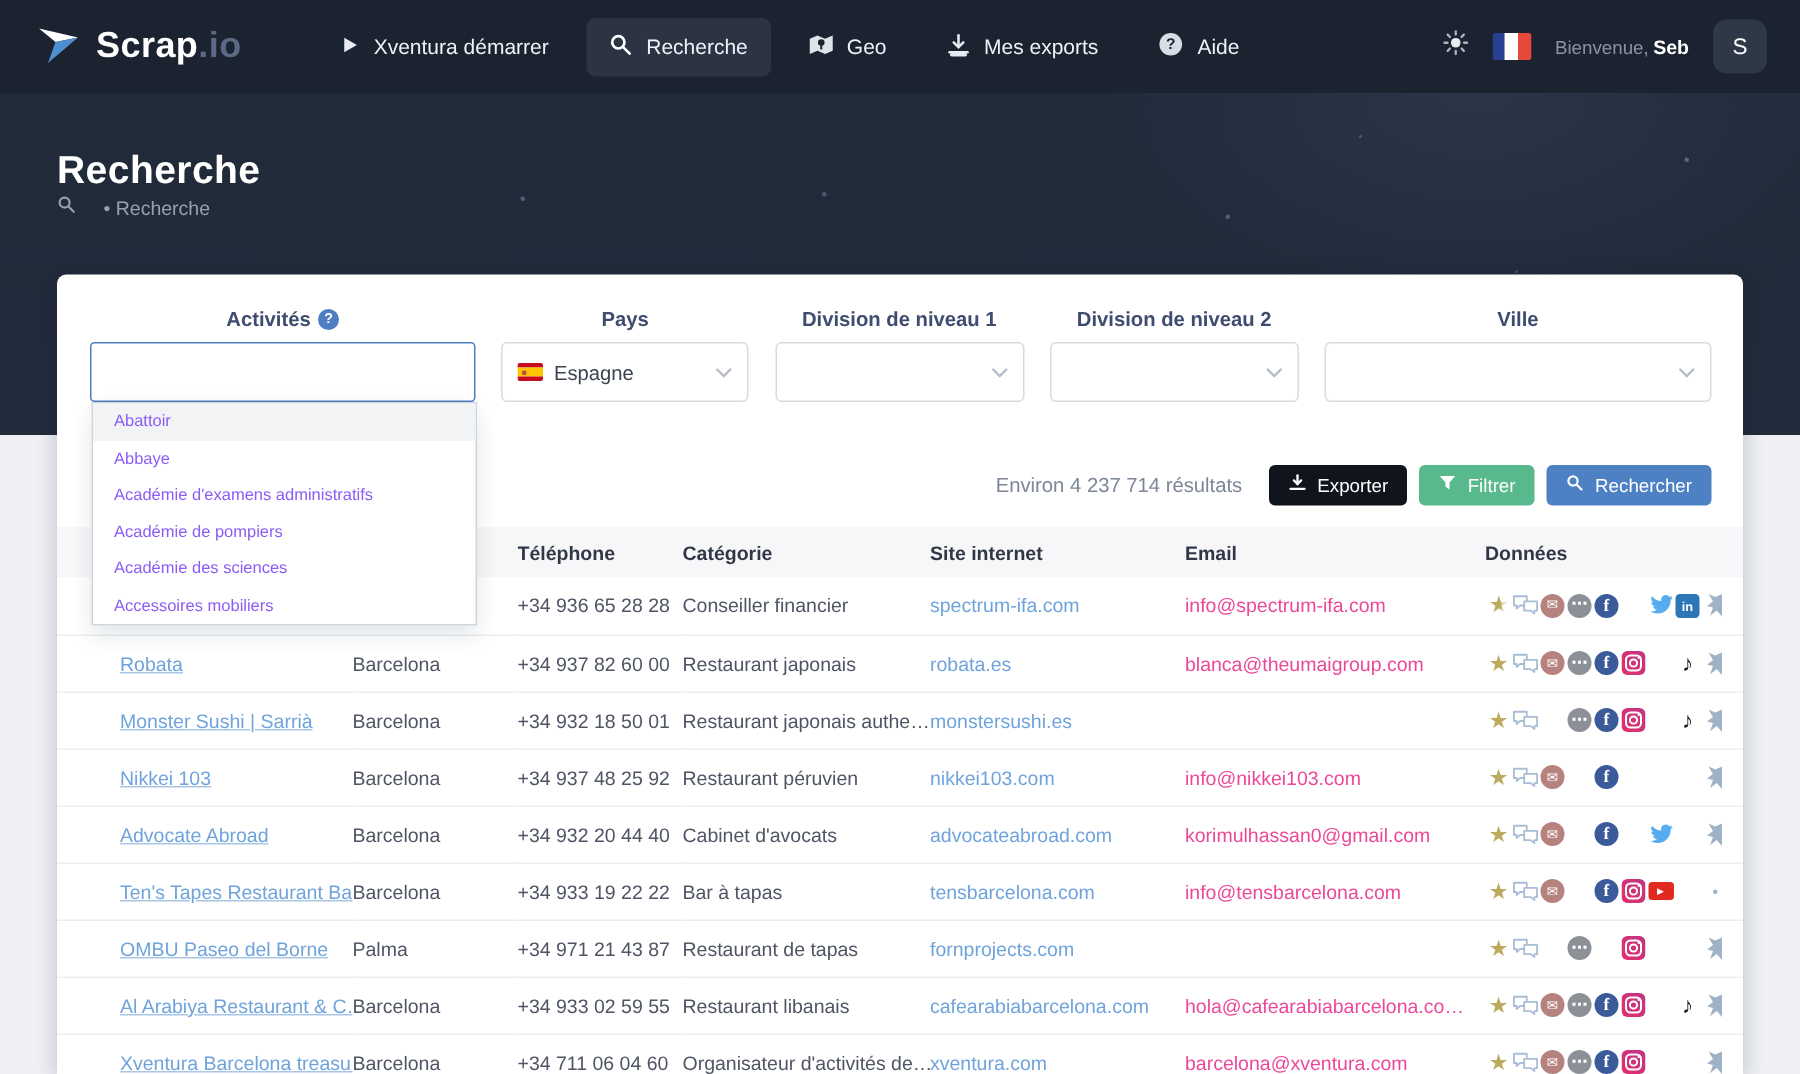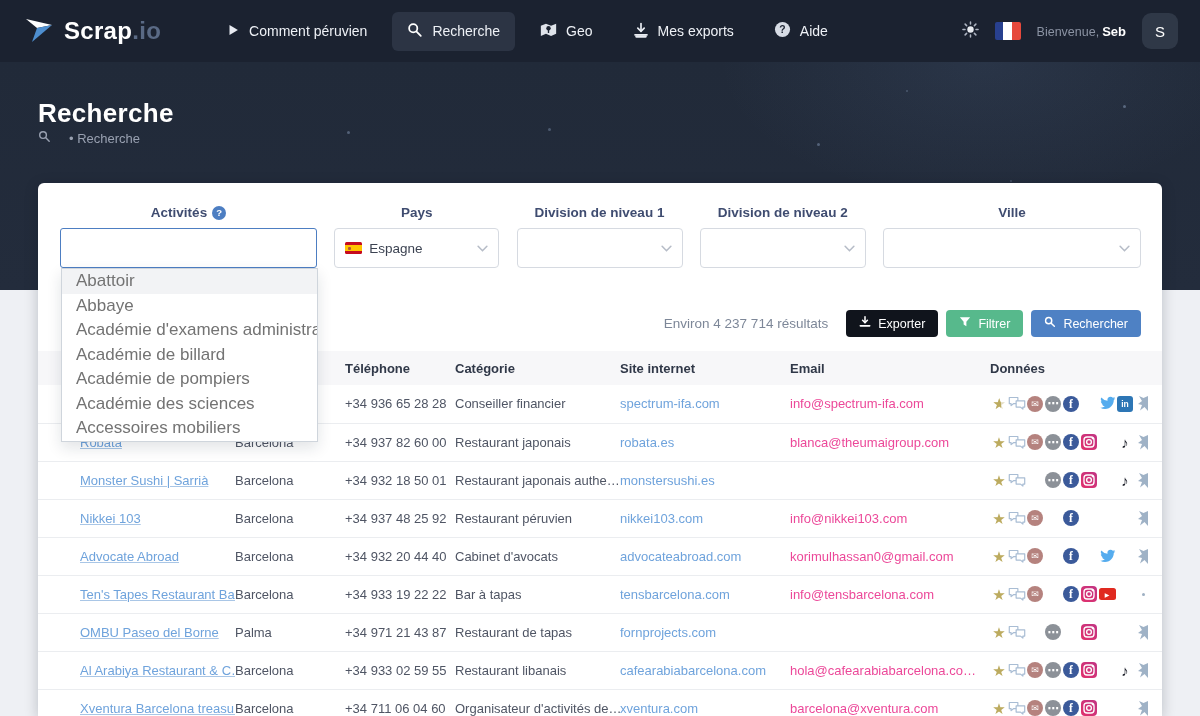--- a/index.html
+++ b/index.html
@@ -49,21 +49,21 @@
     display:flex; align-items:center; padding:0 10px; font-size:13.5px; color:#3c4352; position:relative; }
   .input.focused { border:1.5px solid #4d7ec2; border-radius:3px; }
   .select .chev { margin-left:auto; color:#b6bcc7; }
   .flag-es { width:17px; height:12px; border-radius:1.5px; overflow:hidden; display:flex; flex-direction:column; margin-right:7px; position:relative; }
   .flag-es i:nth-child(1){height:3px;background:#c60b1e;} .flag-es i:nth-child(2){height:6px;background:#ffc400;} .flag-es i:nth-child(3){height:3px;background:#c60b1e;}
   .flag-es em { position:absolute; left:3px; top:5px; width:3px; height:3px; background:#b3543a; border-radius:1px; }
 
   
   .dropdown { position:absolute; top:calc(100% + 1px); left:0; width:257px; background:#fff;
     border:1px solid #cfd5dc; box-shadow:0 6px 14px rgba(20,30,50,.12); z-index:50; }
-  .dd-item { height:24.5px; display:flex; align-items:center; padding:0 14px; font-size:17px; color:#737373; cursor:pointer; white-space:nowrap; overflow:hidden; }
+  .dd-item { height:24.5px; display:flex; align-items:center; padding:0 14px; font-size:11px; color:#8b5cf6; cursor:pointer; white-space:nowrap; overflow:hidden; }
   .dd-item.active { background:#f2f3f5; }
 
   
   .results { display:flex; align-items:center; justify-content:flex-end; gap:8px; margin-top:42px; padding-right:21px; height:27px;margin-left:13px; }
   .count { font-size:13.5px; color:#7d8798; margin-right:10px; }
   .btn { height:27px; border-radius:4px; display:inline-flex; align-items:center; gap:7px; padding:0 13px;
     color:#fff; font-size:12.5px; font-weight:500; cursor:pointer; border:none; white-space:nowrap; }
   .btn-export { background:#10141c; }
   .btn-filter { background:#57b98c; }
   .btn-search { background:#4e81c4; }
@@ -115,21 +115,21 @@
     </span>
     <span class="brand-text"><span>Scrap</span><span class="tld">.io</span></span>
   </div>
   <div class="nav-menu">
     <div class="nav-item">
       <span>
         <svg width="14" height="14" viewBox="0 0 20 20">
             <path d="M5 3l12 7-12 7z" fill="#e8ebf1"></path>
           </svg>
       </span>
-      <span>Comment péruvien</span>
+      <span>Xventura démarrer</span>
     </div>
     <div class="nav-item active">
       <span>
         <svg width="16" height="16" viewBox="0 0 18 18" fill="none" stroke="#ffffff" stroke-width="2" stroke-linecap="round">
             <circle cx="7" cy="7" r="4.6"></circle>
             <line x1="10.8" y1="10.8" x2="15.5" y2="15.5"></line>
           </svg>
       </span>
       <span>Recherche</span>
     </div>
@@ -222,21 +222,20 @@
       <div class="f-label">
         <span>Activités</span>
         <span class="q-badge">?</span>
       </div>
       <div class="input focused" style="position:relative;">
         <span></span>
         <div class="dropdown">
           <div class="dd-item active">Abattoir</div>
           <div class="dd-item">Abbaye</div>
           <div class="dd-item">Académie d'examens administratifs</div>
-          <div class="dd-item">Académie de billard</div>
           <div class="dd-item">Académie de pompiers</div>
           <div class="dd-item">Académie des sciences</div>
           <div class="dd-item">Accessoires mobiliers</div>
         </div>
       </div>
     </div>
 
     <div class="field f-country">
       <div class="f-label">Pays</div>
       <div class="select">

